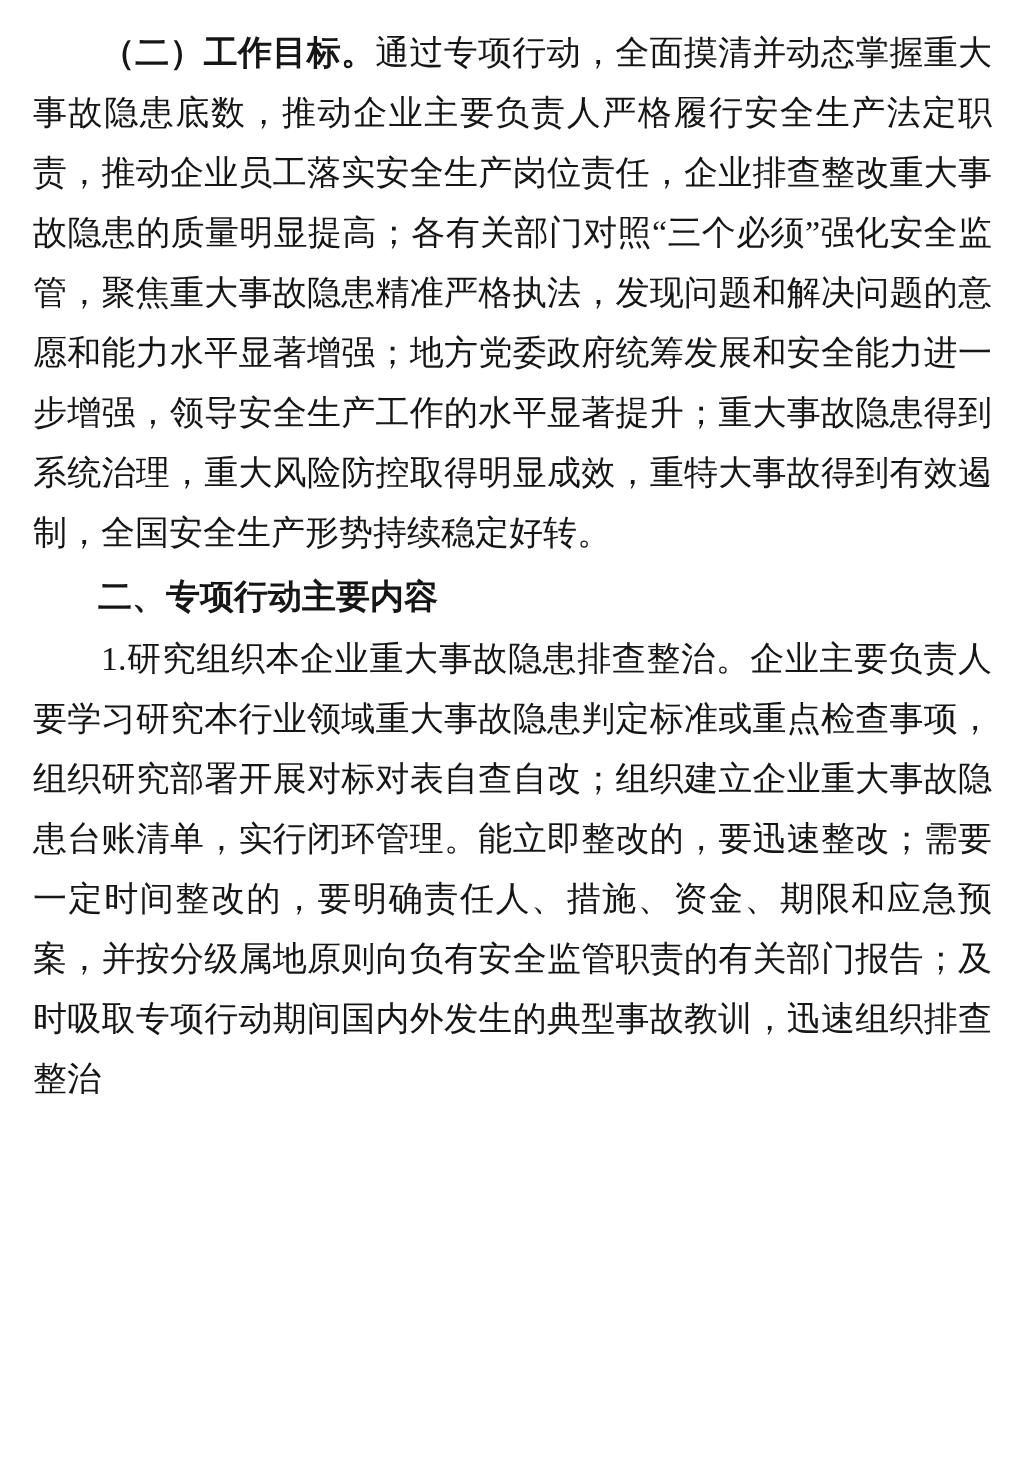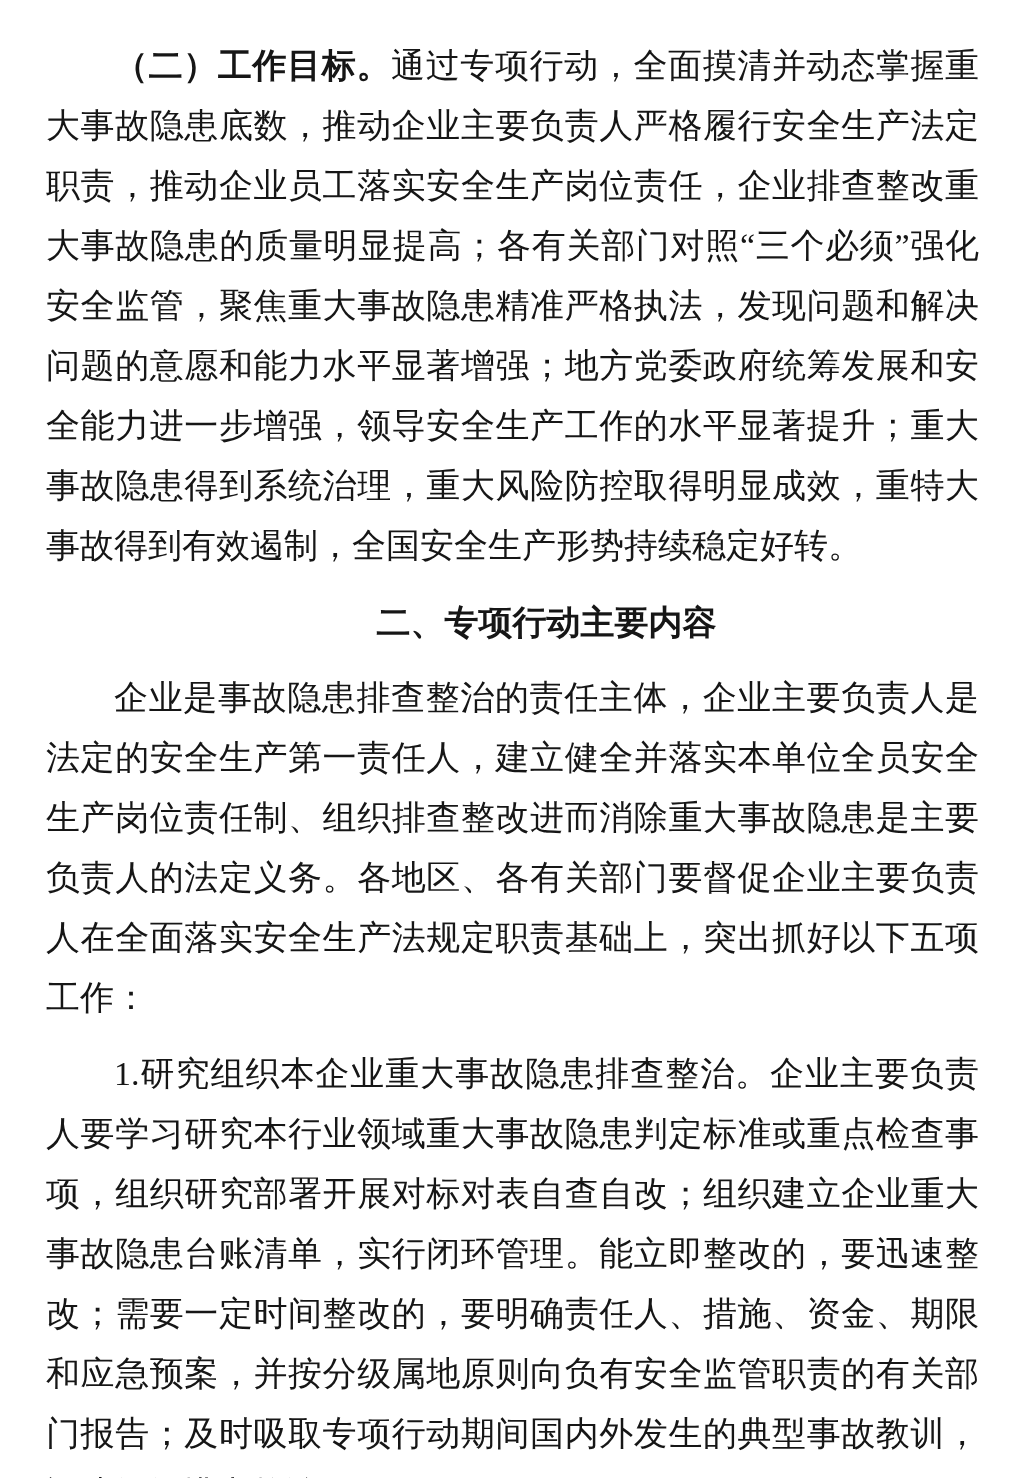--- a/index.html
+++ b/index.html
@@ -18,47 +18,46 @@
     height: 1478px;
     padding: 20px 30px 0 30px;
     font-family: "Liberation Serif", "DejaVu Serif", serif;
     font-size: 34px;
     line-height: 60px;
     color: #161616;
     text-align: justify;
     text-justify: inter-ideograph;
   }
   .para {
-    margin: 16px;
+    margin: 3px;
     text-indent: 2em;
     letter-spacing: 0px;
   }
   .lead-bold {
     font-weight: bold;
   }
   .heading-sans {
     margin: 0;
     text-indent: 2em;
     font-family: "Liberation Sans", "DejaVu Sans", sans-serif;
     font-weight: bold;
     font-size: 34px;
     line-height: 60px;
-    text-align: center;
+    text-align: left;
   }
   .heading-kai {
     font-weight: bold;
   }
 </style>
 </head>
 <body>
 
 <div class="page">
 
   <p class="para"><span class="lead-bold">（二）工作目标。</span><span>通过专项行动，全面摸清并动态掌握重大事故隐患底数，推动企业主要负责人严格履行安全生产法定职责，推动企业员工落实安全生产岗位责任，企业排查整改重大事故隐患的质量明显提高；各有关部门对照“三个必须”强化安全监管，聚焦重大事故隐患精准严格执法，发现问题和解决问题的意愿和能力水平显著增强；地方党委政府统筹发展和安全能力进一步增强，领导安全生产工作的水平显著提升；重大事故隐患得到系统治理，重大风险防控取得明显成效，重特大事故得到有效遏制，全国安全生产形势持续稳定好转。</span></p>
 
   <h2 class="heading-sans">二、专项行动主要内容</h2>
 
 
-  <p class="para">企业是事故隐患排查整治的责任主体，企业主要负责人是法定的安全生产第一责任人，建立健全并落实本单位全员安全生产岗位责任制、组织排查整改进而消除重大事故隐患是主要负责人的法定义务。各地区、各有关部门要督促企业主要负责人在全面落实安全生产法规定职责基础上，突出抓好以下五项工作：</p>
 
   <p class="para">1.研究组织本企业重大事故隐患排查整治。企业主要负责人要学习研究本行业领域重大事故隐患判定标准或重点检查事项，组织研究部署开展对标对表自查自改；组织建立企业重大事故隐患台账清单，实行闭环管理。能立即整改的，要迅速整改；需要一定时间整改的，要明确责任人、措施、资金、期限和应急预案，并按分级属地原则向负有安全监管职责的有关部门报告；及时吸取专项行动期间国内外发生的典型事故教训，迅速组织排查整治</p>
 
 </div>
 
 </body></html>

